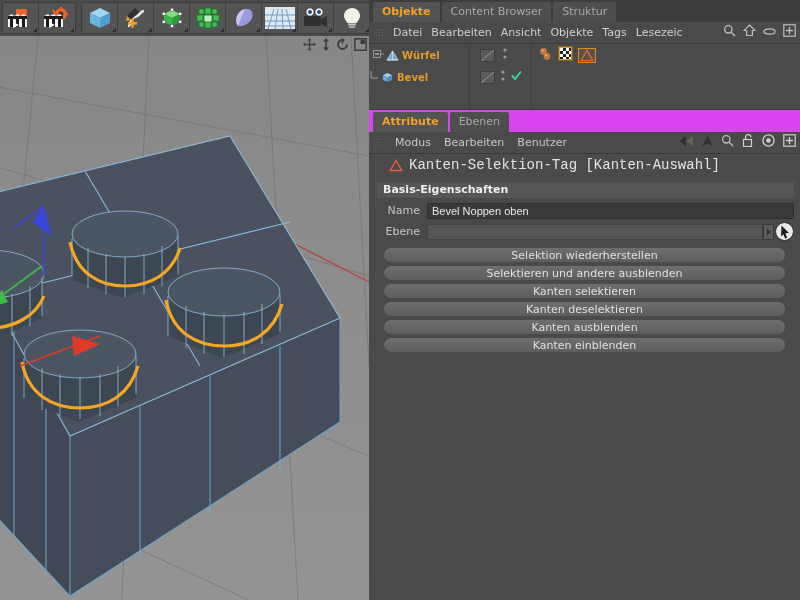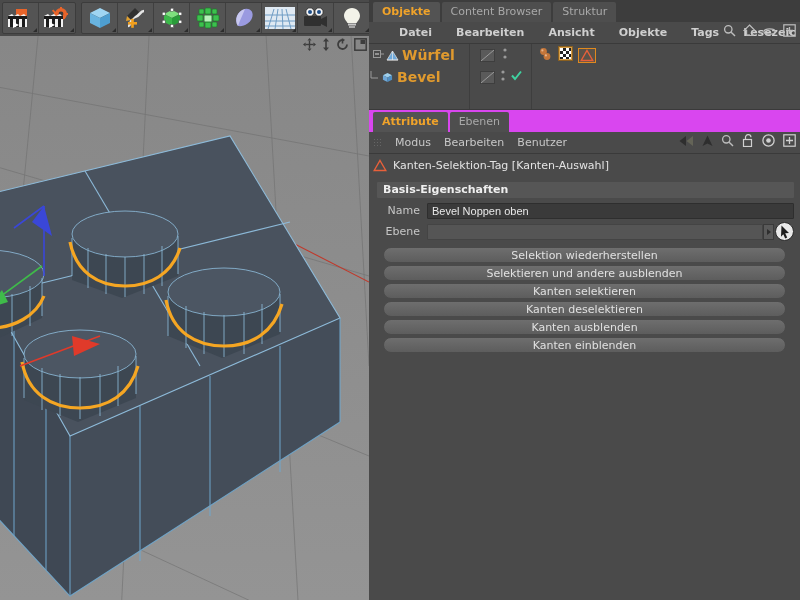--- a/index.html
+++ b/index.html
@@ -34,49 +34,49 @@
   
   .rightcol { position:absolute; left:369px; top:0; width:431px; height:600px;
     background:#4a4a4a; }
 
   .tabbar { display:flex; height:22px; align-items:flex-end;
     background:#3d3d3d; padding-left:4px; gap:2px; }
   .tab { height:20px; line-height:20px; padding:0 9px; font-size:11px;
     background:#4e4e4e; color:#a8a8a8; border-radius:2px 2px 0 0; }
   .tab.active { background:#535353; color:#f0a32a; font-weight:bold; }
 
-  .menubar { height:22px; display:flex; align-items:center; gap:24px;
+  .menubar { height:22px; display:flex; align-items:center; gap:9px;
     background:#4a4a4a; padding:0 6px; border-bottom:1px solid #3a3a3a;
-    position:relative;font-weight:bold; }
+    position:relative; }
   .menubar .mi { font-size:11px; color:#cfcfcf; }
   .grip { width:9px; height:10px;
     background-image:
       radial-gradient(#6d6d6d 40%, transparent 41%);
     background-size:3px 3px; opacity:.8; }
   .menu-icons { position:absolute; right:4px; top:2px; display:flex;
     gap:7px; align-items:center; }
 
   
   .objmgr { background:#4a4a4a; height:66px; position:relative;
     border-bottom:1px solid #3a3a3a; display:flex; }
   .om-tree { width:100px; position:relative; }
   .om-col2 { width:62px; border-left:1px solid #3e3e3e; position:relative; }
   .om-col3 { flex:1; border-left:1px solid #3e3e3e; position:relative; }
   .om-row { height:22px; display:flex; align-items:center; }
-  .om-label { font-size:14px; color:#e09a2e; font-weight:bold; }
+  .om-label { font-size:10px; color:#e09a2e; font-weight:bold; }
   .tri-icon { width:13px;height:11px; }
 
   
   .attr-tabbar { display:flex; height:22px; align-items:flex-end;
     background:#d946ef; padding-left:4px; gap:2px; }
   .attr-menubar { height:22px; display:flex; align-items:center; gap:13px;
     background:#4a4a4a; padding:0 4px; position:relative;
     border-bottom:1px solid #3a3a3a; }
   .attr-title { height:22px; display:flex; align-items:center; gap:6px;
-    padding:0 4px; background:#4a4a4a; color:#e3e3e3; font-size:11px; }
+    padding:0 20px; background:#4a4a4a; color:#e3e3e3; font-size:14px;font-family:Liberation Mono, monospace; }
 
   .section-hdr { margin:6px 6px 0 8px; height:16px; line-height:16px;
     background:#565656; color:#efefef; font-weight:bold; font-size:11px;
     padding-left:6px; border-radius:1px; }
 
   .field-row { display:flex; align-items:center; height:17px; margin:4px 6px 0 6px; }
   .field-label { width:52px; text-align:right; padding-right:7px;
     font-size:11px; color:#c6c6c6; }
   .field-input { flex:1; height:16px; background:#3a3a3a;
     border:1px solid #2e2e2e; color:#e8e8e8; font-size:11px;

